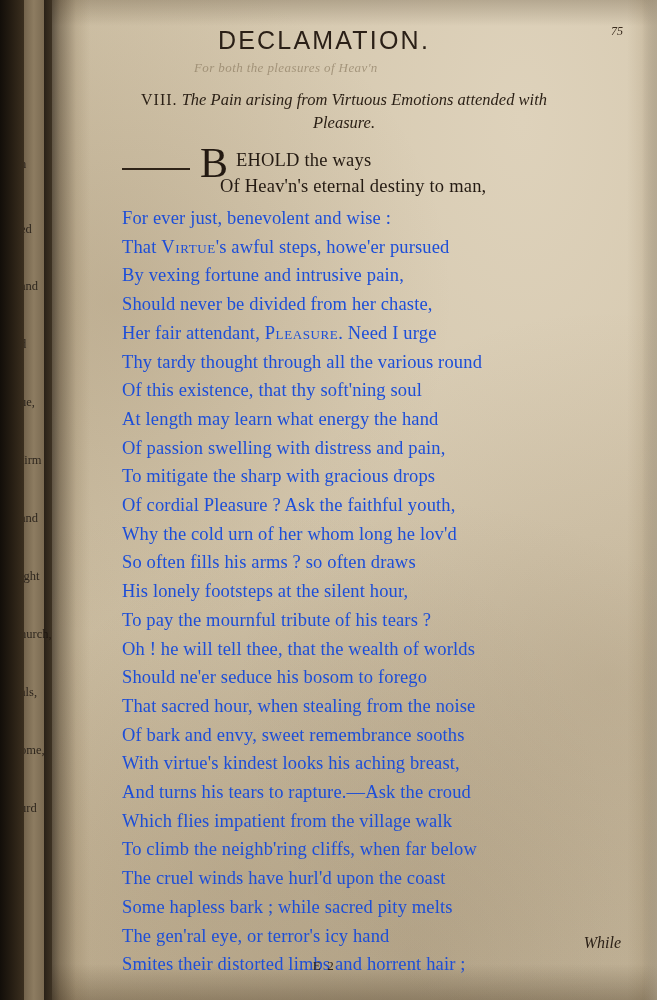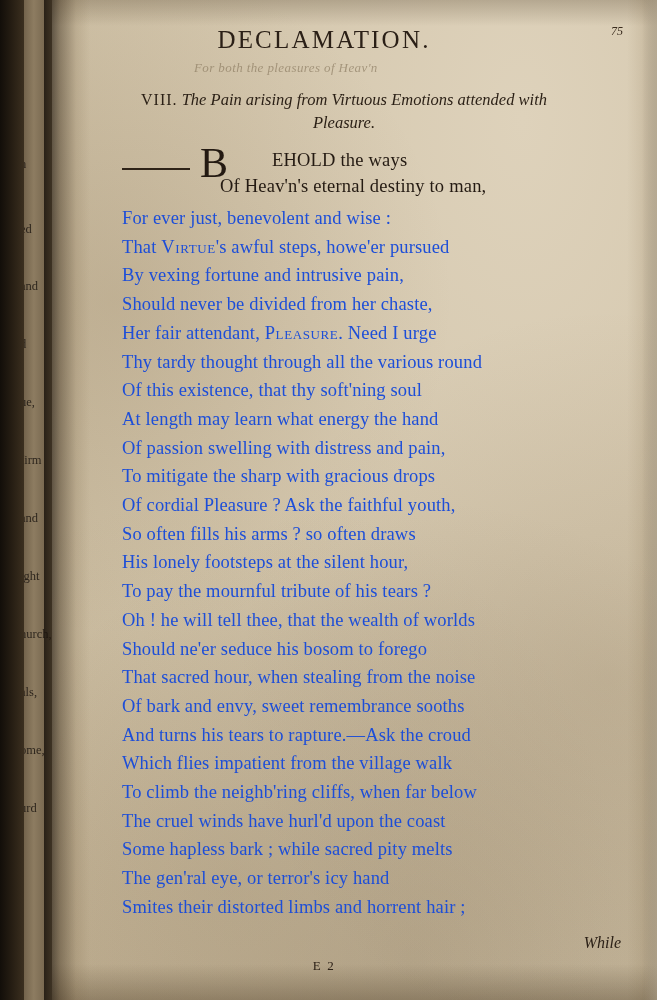--- a/index.html
+++ b/index.html
@@ -104,21 +104,21 @@
   }
 
   .running-head {
     position: absolute;
     left: 0; top: 26px;
     width: 560px;
     text-align: center;
     font-size: 25px;
     letter-spacing: 2.2px;
     color: #2b2017;
-    font-family: Liberation Serif, serif;
+    font-family: Liberation Sans, sans-serif;
   }
   .folio {
     position: absolute;
     right: 34px; top: 24px;
     font-size: 12px;
     color: #3a2c1e;
     font-style: italic;
   }
   .bleed-line {
     position: absolute;
@@ -162,21 +162,20 @@
     line-height: 42px;
     color: #241a12;
     font-family: "Liberation Serif", serif;
   }
 
   .line1 {
     position: absolute;
     left: 192px; top: 150px;
     font-size: 18.5px;
     letter-spacing: .2px;
-    margin-left: 36px;
   }
   .line2 {
     position: absolute;
     left: 176px; top: 176px;
     font-size: 18.5px;
     letter-spacing: .2px;
   }
 
   .verse {
     position: absolute;
@@ -268,27 +267,29 @@
       <div class="vl">That <span class="sc">Virtue</span>'s awful steps, howe'er pursued</div>
       <div class="vl">By vexing fortune and intrusive pain,</div>
       <div class="vl">Should never be divided from her chaste,</div>
       <div class="vl">Her fair attendant, <span class="sc">Pleasure</span>.   Need I urge</div>
       <div class="vl">Thy tardy thought through all the various round</div>
       <div class="vl">Of this existence, that thy soft'ning soul</div>
       <div class="vl">At length may learn what energy the hand</div>
       <div class="vl">Of passion swelling with distress and pain,</div>
       <div class="vl">To mitigate the sharp with gracious drops</div>
       <div class="vl">Of cordial Pleasure ? Ask the faithful youth,</div>
+      <div class="vl">Why the cold urn of her whom long he lov'd</div>
       <div class="vl">So often fills his arms ? so often draws</div>
       <div class="vl">His lonely footsteps at the silent hour,</div>
       <div class="vl">To pay the mournful tribute of his tears ?</div>
       <div class="vl">Oh ! he will tell thee, that the wealth of worlds</div>
       <div class="vl">Should ne'er seduce his bosom to forego</div>
       <div class="vl">That sacred hour, when stealing from the noise</div>
       <div class="vl">Of bark and envy, sweet remembrance sooths</div>
+      <div class="vl">With virtue's kindest looks his aching breast,</div>
       <div class="vl">And turns his tears to rapture.—Ask the croud</div>
       <div class="vl">Which flies impatient from the village walk</div>
       <div class="vl">To climb the neighb'ring cliffs, when far below</div>
       <div class="vl">The cruel winds have hurl'd upon the coast</div>
       <div class="vl">Some hapless bark ; while sacred pity melts</div>
       <div class="vl">The gen'ral eye, or terror's icy hand</div>
       <div class="vl">Smites their distorted limbs and horrent hair ;</div>
     </div>
 
     <div class="catchword">While</div>

